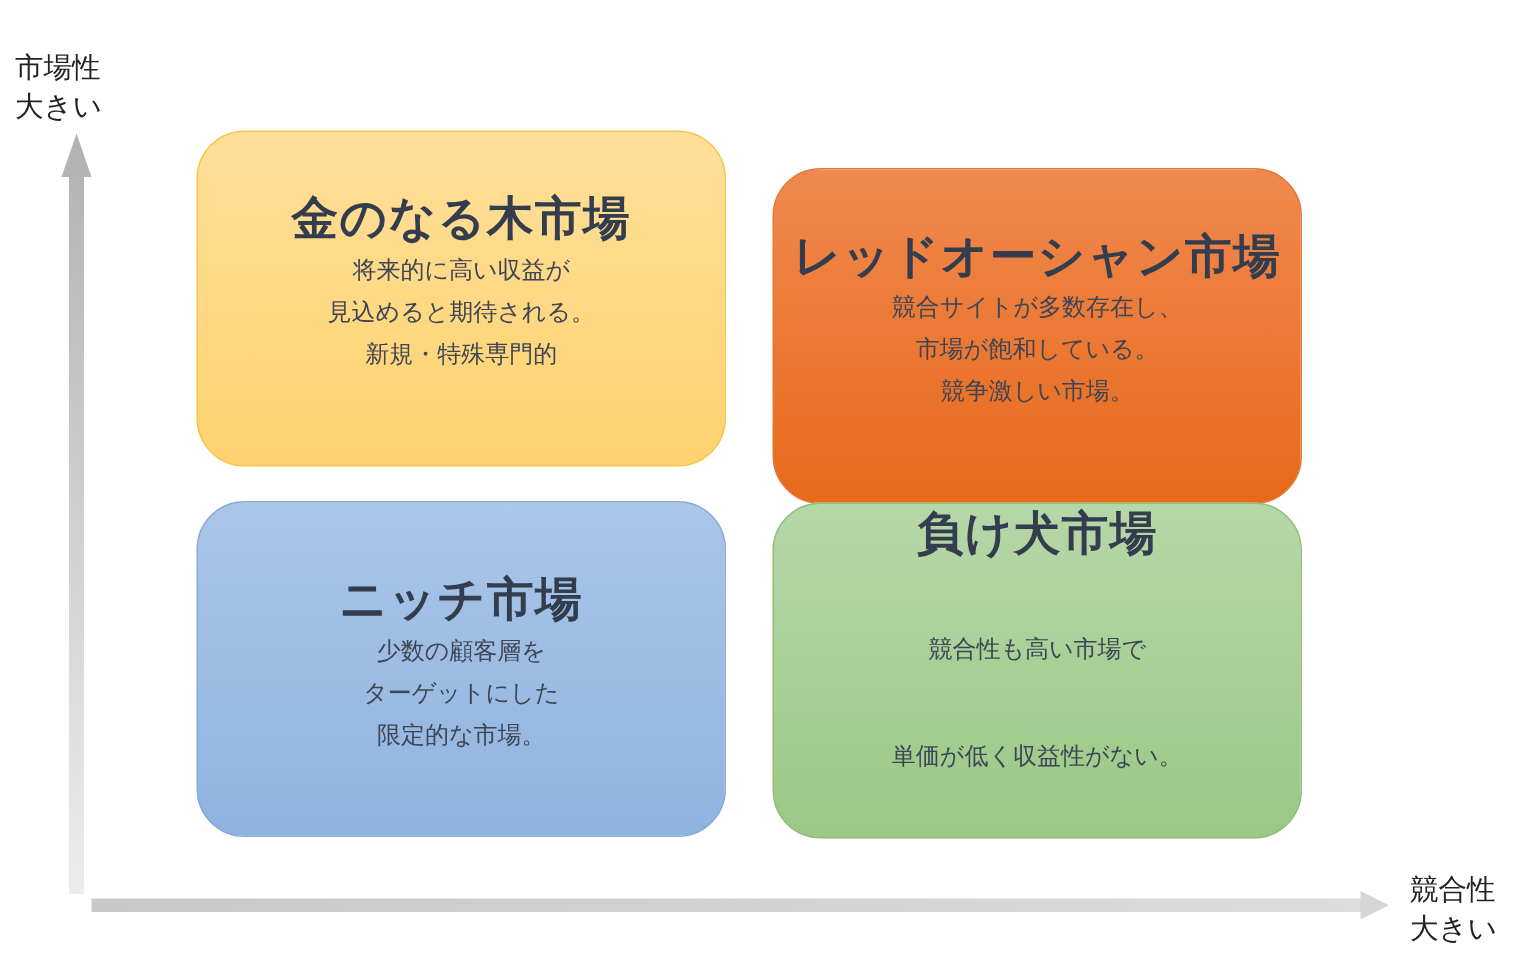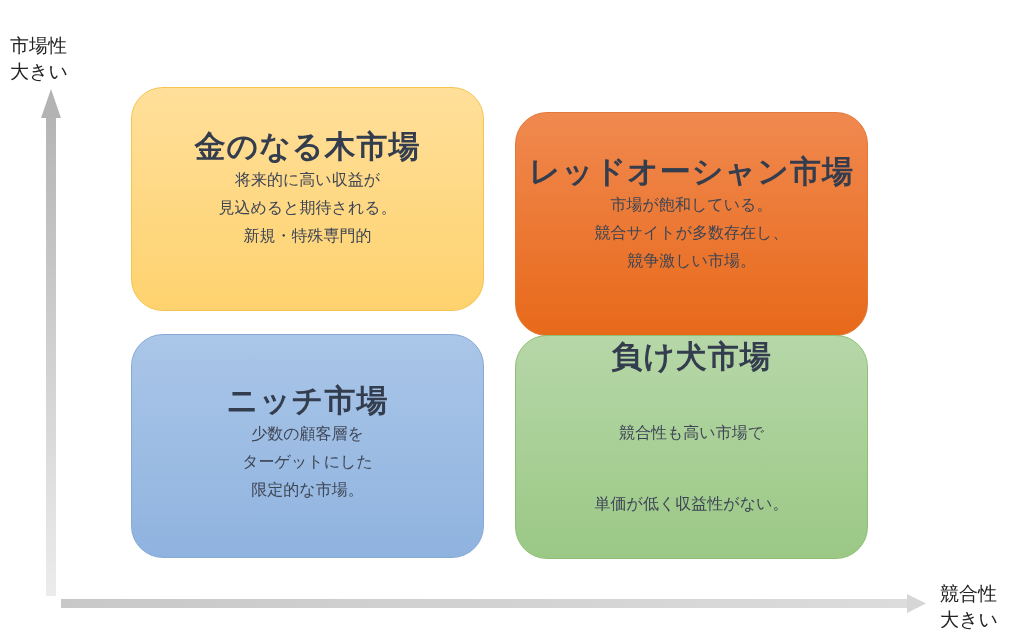--- a/index.html
+++ b/index.html
@@ -53,22 +53,22 @@
 
 <div class="box yellow" style="left:131px; top:87px; width:353px; height:224px; padding-bottom:22px;">
   <div class="title">金のなる木市場</div>
   <div class="desc">将来的に高い収益が</div>
   <div class="desc">見込めると期待される。</div>
   <div class="desc">新規・特殊専門的</div>
 </div>
 
 <div class="box orange" style="left:515px; top:88px; width:353px; height:224px; padding-bottom:22px;">
   <div class="title">レッドオーシャン市場</div>
+  <div class="desc">競合サイトが多数存在し、</div>
   <div class="desc">市場が飽和している。</div>
-  <div class="desc">競合サイトが多数存在し、</div>
   <div class="desc">競争激しい市場。</div>
 </div>
 
 <div class="box blue" style="left:131px; top:334px; width:353px; height:224px; padding-bottom:8px;">
   <div class="title">ニッチ市場</div>
   <div class="desc">少数の顧客層を</div>
   <div class="desc">ターゲットにした</div>
   <div class="desc">限定的な市場。</div>
 </div>
 

